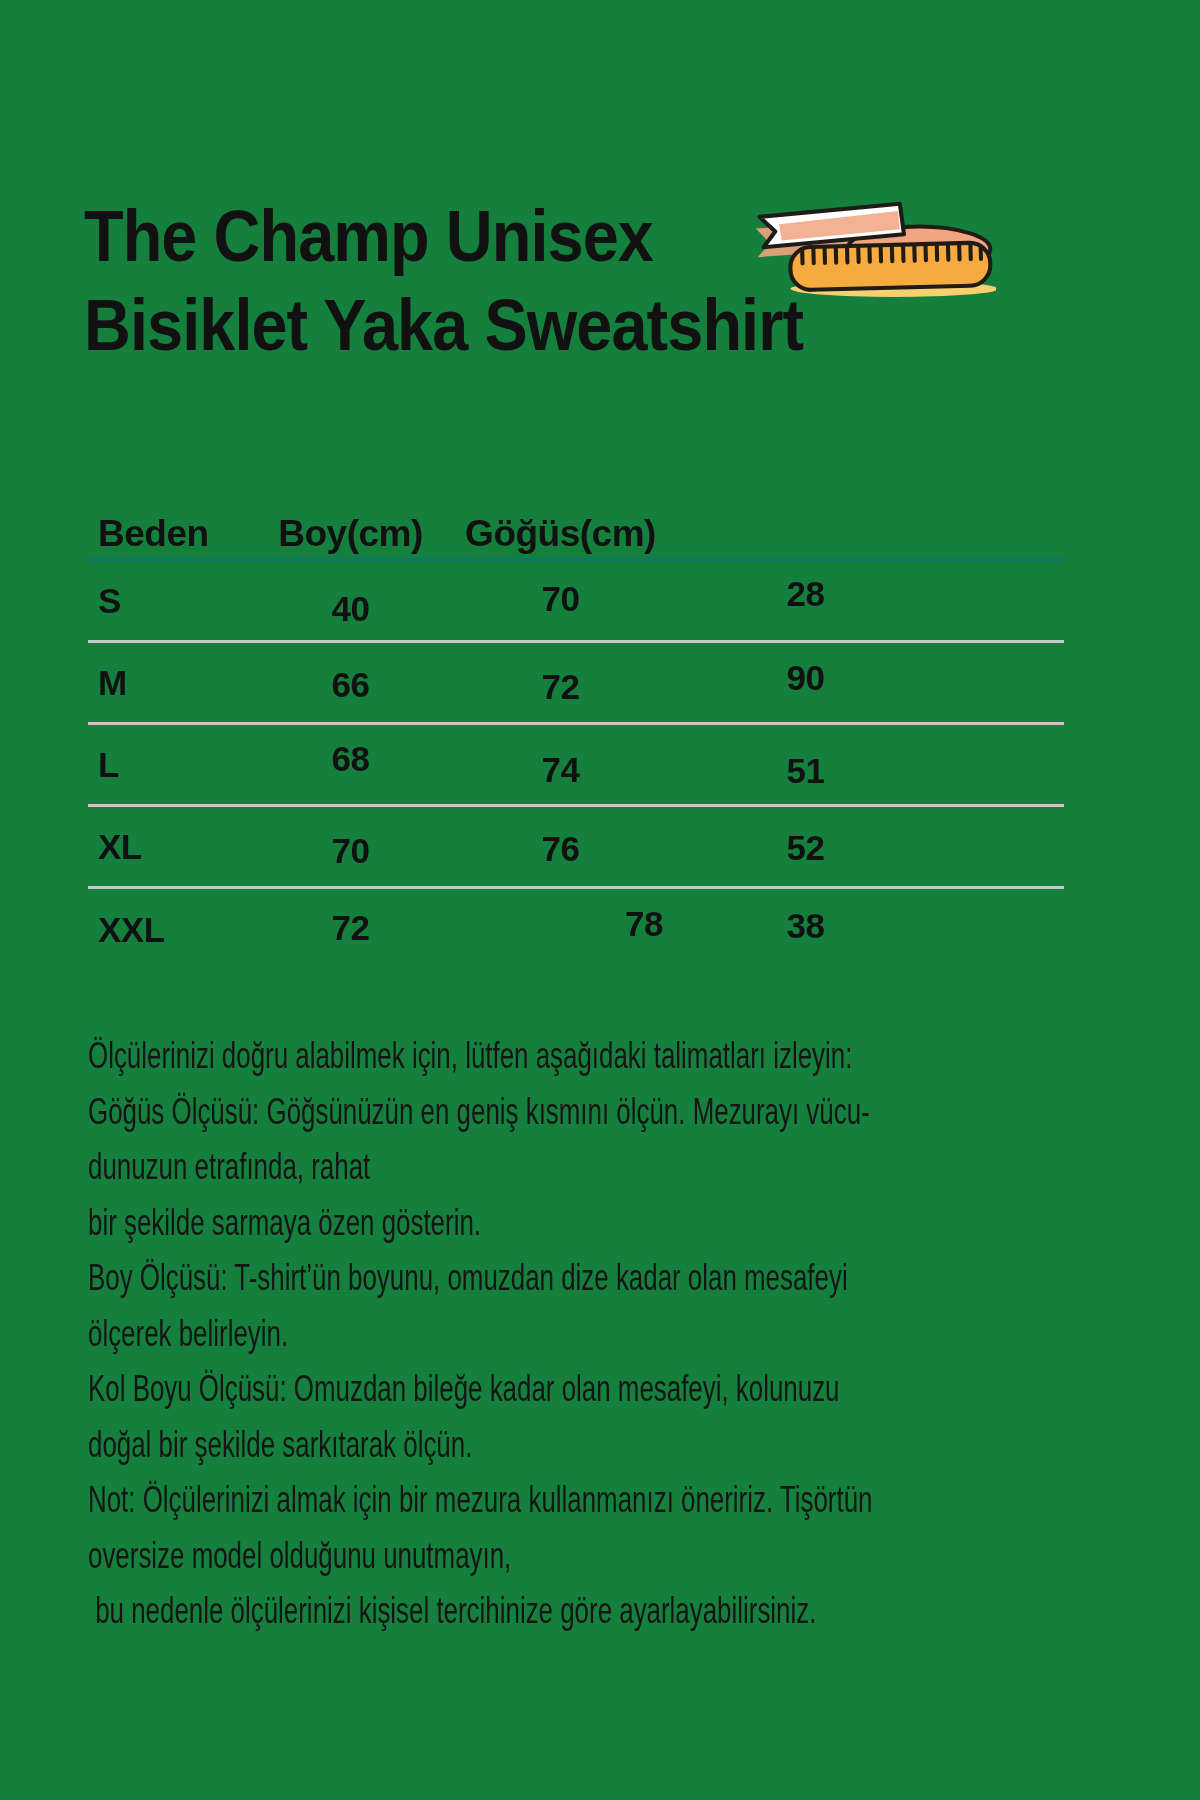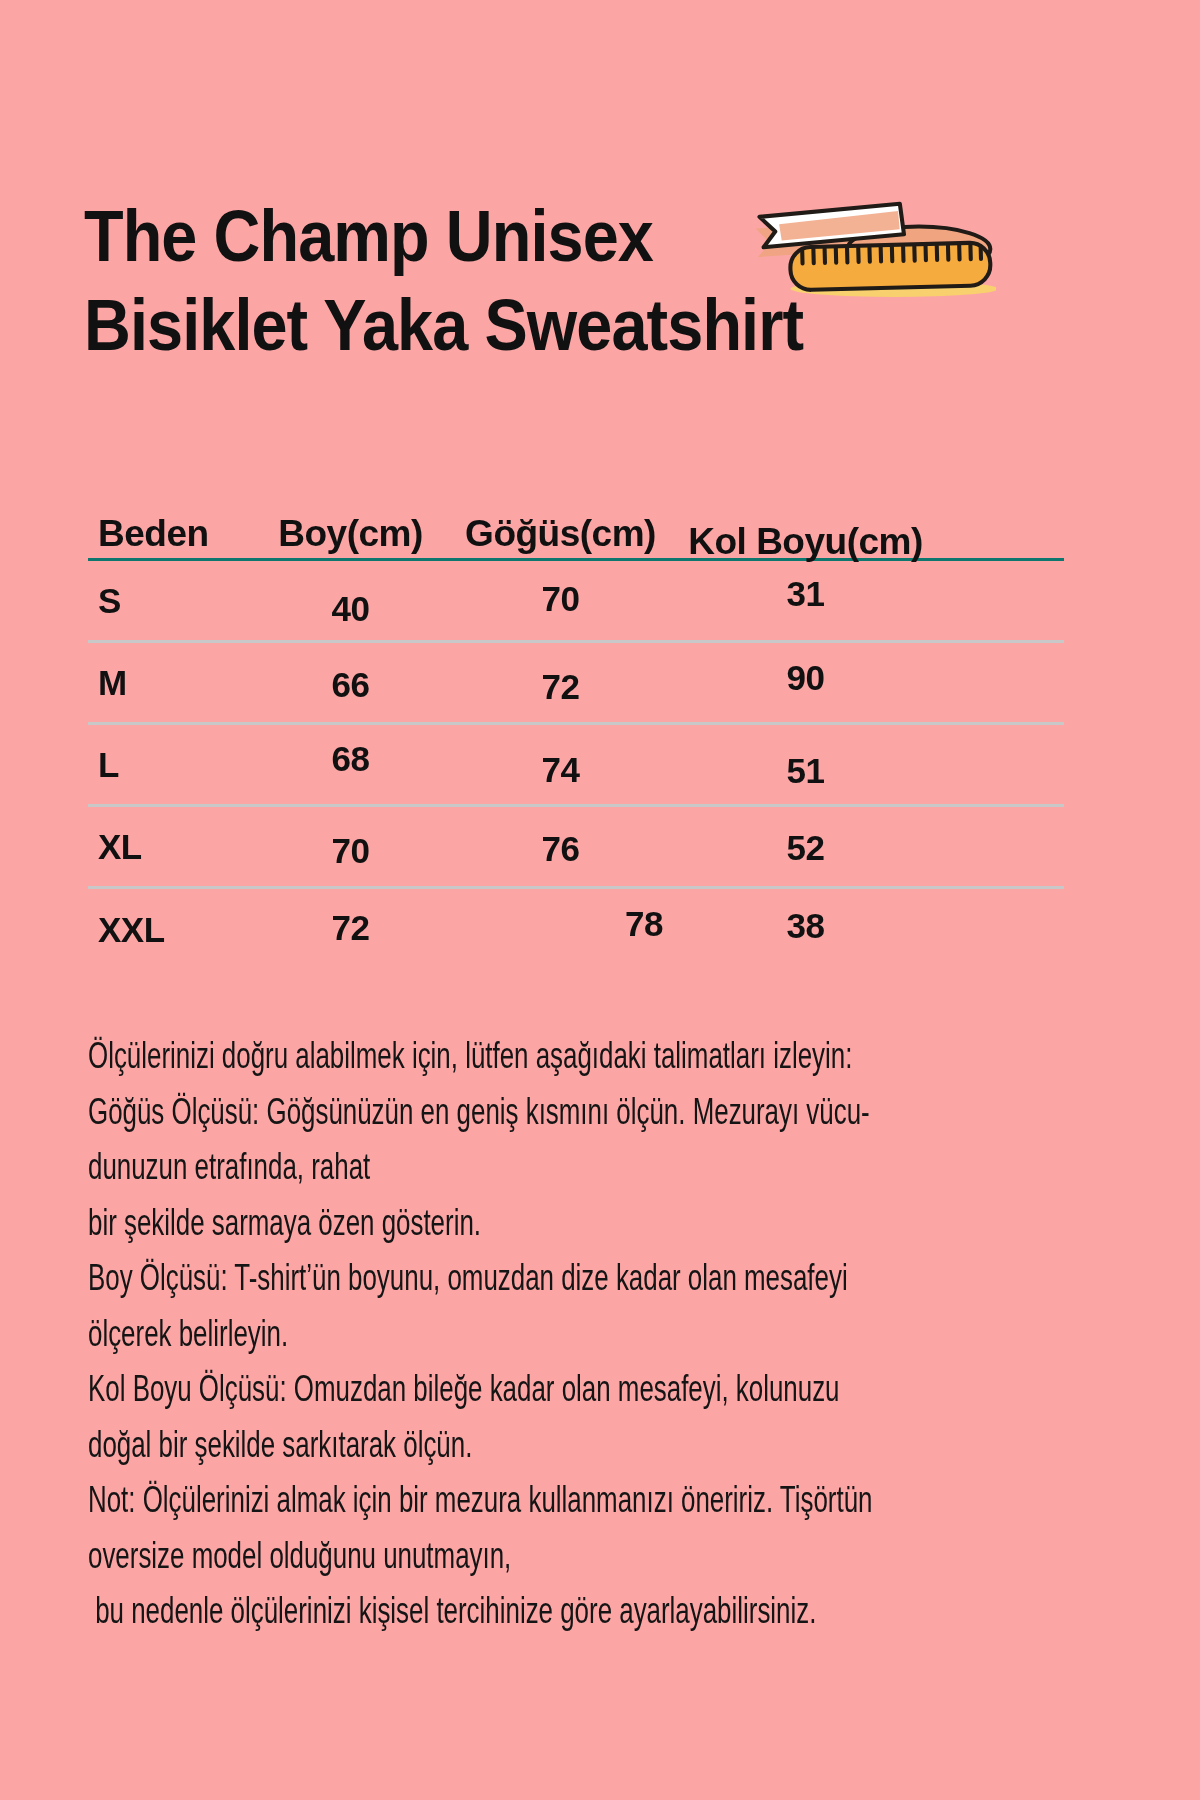--- a/index.html
+++ b/index.html
@@ -1,20 +1,20 @@
 <!DOCTYPE html>
 <html><head>
 <meta charset="utf-8">
 <style>
   html,body{margin:0;padding:0;background:#e9e9e9;}
   .canvas{
     position:relative;
     width:1200px;height:1800px;
     margin:0 auto;
-    background:#fca5a5;
+    background:#15803d;
     overflow:hidden;
     font-family:"Liberation Sans", sans-serif;
     color:#111;
   }
 
   
   .title{
     position:absolute;left:84px;top:192px;
     font-size:72px;font-weight:700;line-height:89px;
     letter-spacing:-1px;
@@ -87,29 +87,28 @@
       <path class="outline" d="M10,16 L148,8 L151,38 L13,46 L25,31 Z" fill="#ffffff"></path>
       <path d="M29,24 L146,15 L147,33 L31,40 Z" opacity="0.85" fill="#f0a480"></path>
     </g>
   </svg>
 
   <div class="size-table">
     <div class="trow thead">
       <div class="c size">Beden</div>
       <div class="c">Boy(cm)</div>
       <div class="c">Göğüs(cm)</div>
-      <div class="c">Kol Boyu(cm)</div>
       <div class="c"></div>
     </div>
 
     <div class="trow brow r1">
       <div class="c size">S</div>
       <div class="c">40</div>
       <div class="c">70</div>
-      <div class="c">31</div>
+      <div class="c">28</div>
       <div class="c"></div>
     </div>
 
     <div class="trow brow r2">
       <div class="c size">M</div>
       <div class="c">66</div>
       <div class="c">72</div>
       <div class="c">90</div>
       <div class="c"></div>
     </div>

